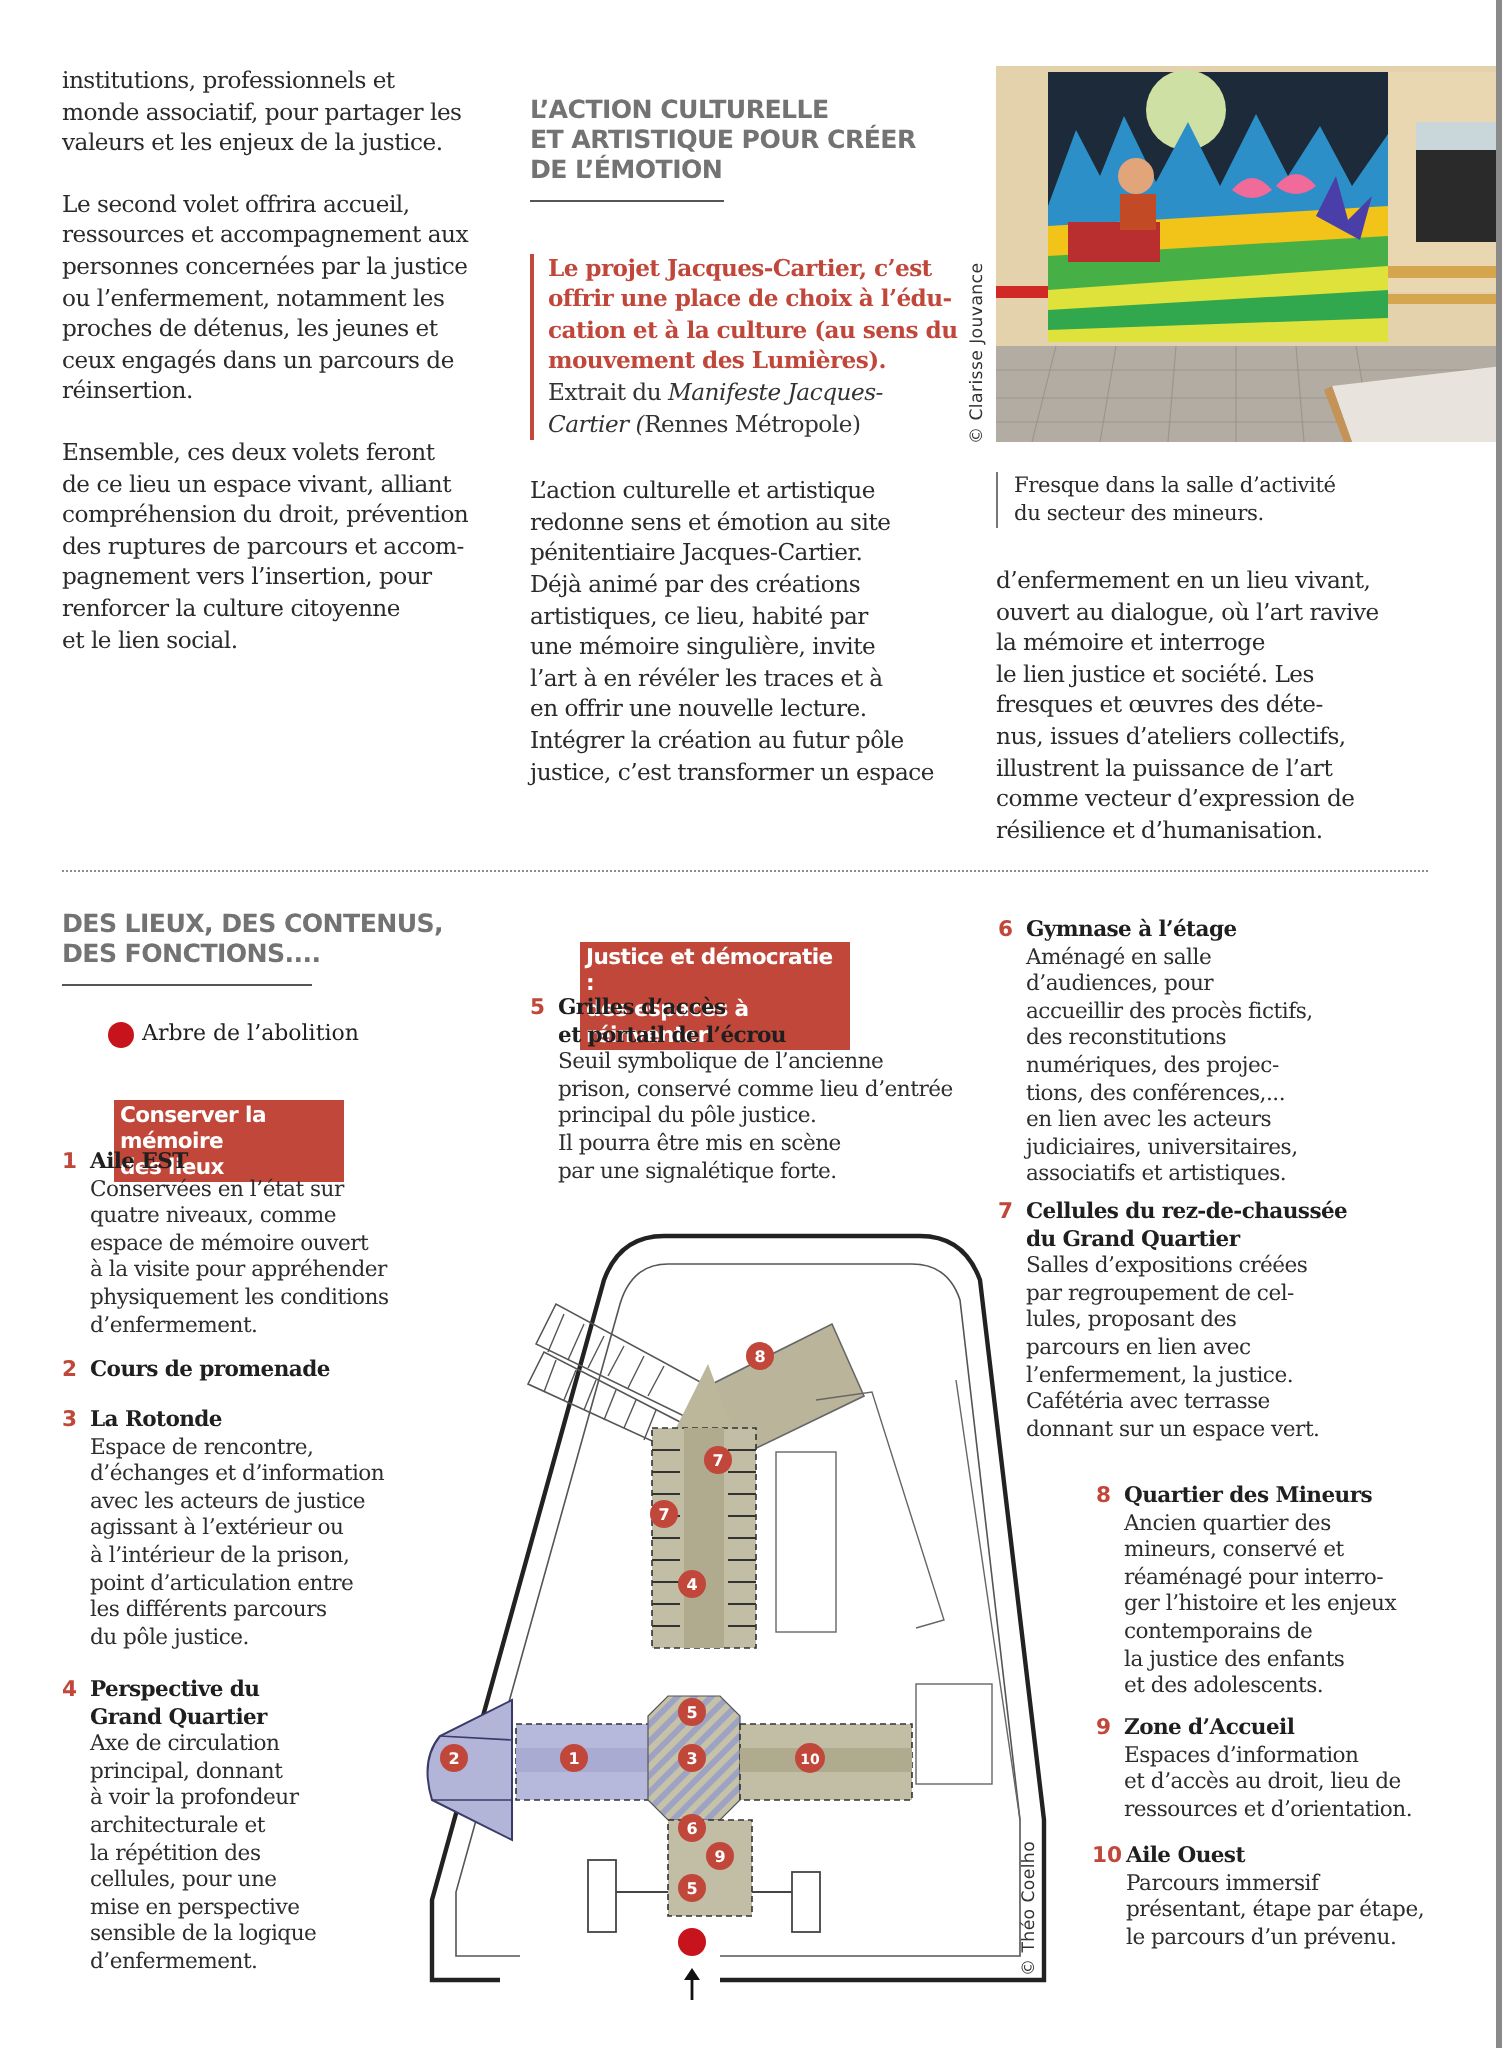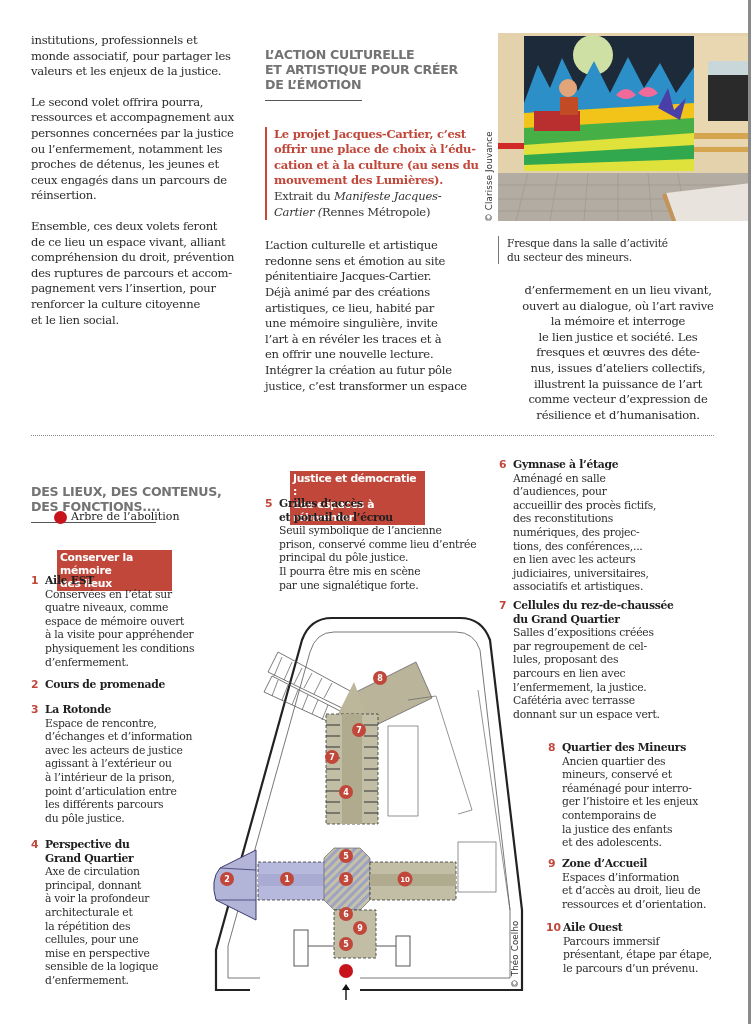--- a/index.html
+++ b/index.html
@@ -46,21 +46,21 @@
 
   .right-edge { position: absolute; right: 0; top: 0; width: 3px; height: 1024px; background: #8a8a8a; }
 </style>
 </head>
 <body>
 
 <div id="col1" class="col">
   <p class="body-text para">institutions, professionnels et
 monde associatif, pour partager les
 valeurs et les enjeux de la justice.</p>
-  <p class="body-text para">Le second volet offrira pourra,
+  <p class="body-text para">Le second volet offrira accueil,
 ressources et accompagnement aux
 personnes concernées par la justice
 ou l’enfermement, notamment les
 proches de détenus, les jeunes et
 ceux engagés dans un parcours de
 réinsertion.</p>
   <p class="body-text para">Ensemble, ces deux volets feront
 de ce lieu un espace vivant, alliant
 compréhension du droit, prévention
 des ruptures de parcours et accom-
@@ -129,33 +129,33 @@
     <rect x="196" y="100" width="57" height="6" fill="#d6a550"></rect>
     <rect x="196" y="114" width="57" height="5" fill="#d6a550"></rect>
     <polygon points="168,160 253,150 253,188 178,188" fill="#e8e3dd"></polygon>
     <polygon points="168,160 178,188 174,188 164,162" fill="#c49357"></polygon>
   </svg>
 </div>
 <div class="credit-v" style="left:484px; top:222px;">© Clarisse Jouvance</div>
 <p class="caption">Fresque dans la salle d’activité
 du secteur des mineurs.</p>
 
-<p class="body-text" style="position:absolute; left:498px; top:283px; width:240px;text-align:center;">d’enfermement en un lieu vivant,
+<p class="body-text" style="position:absolute; left:498px; top:283px; width:240px;">d’enfermement en un lieu vivant,
 ouvert au dialogue, où l’art ravive
 la mémoire et interroge
 le lien justice et société. Les
 fresques et œuvres des déte-
 nus, issues d’ateliers collectifs,
 illustrent la puissance de l’art
 comme vecteur d’expression de
 résilience et d’humanisation.</p>
 
 <div class="dotted"></div>
 
-<div style="position:absolute; left:31px; top:484px; width:200px;">
+<div style="position:absolute; left:31px; top:454px; width:200px;">
   <h2 class="h-section">DES LIEUX, DES CONTENUS,
 DES FONCTIONS....</h2>
   <div class="rule" style="width:125px; margin-top:8px;"></div>
 </div>
 
 <div style="position:absolute; left:34px; top:510px; font-weight:normal; font-size:11px; color:#1f1f1f;margin-left:20px;">
   <span class="legend-dot"></span><span>Arbre de l’abolition</span>
 </div>
 
 <div class="tag-wrap" style="position:absolute; left:32px; top:536px; width:140px; line-height:14px;">

